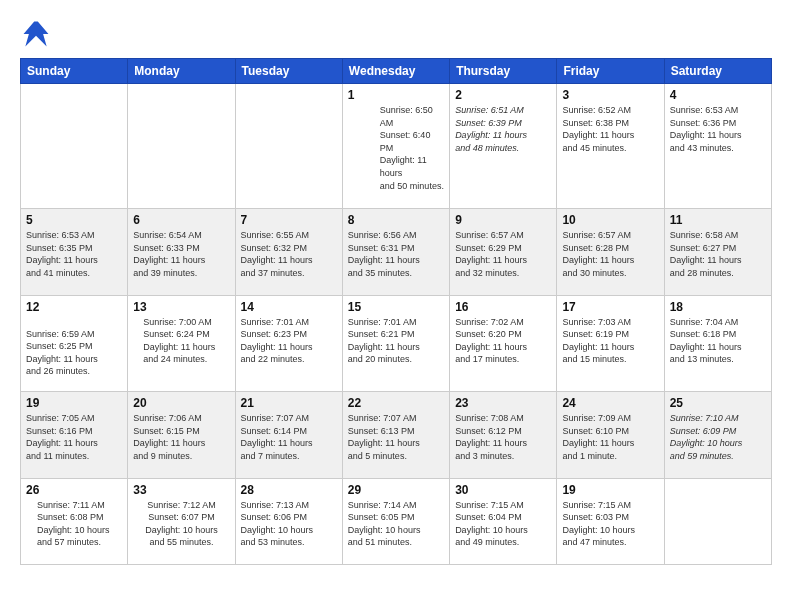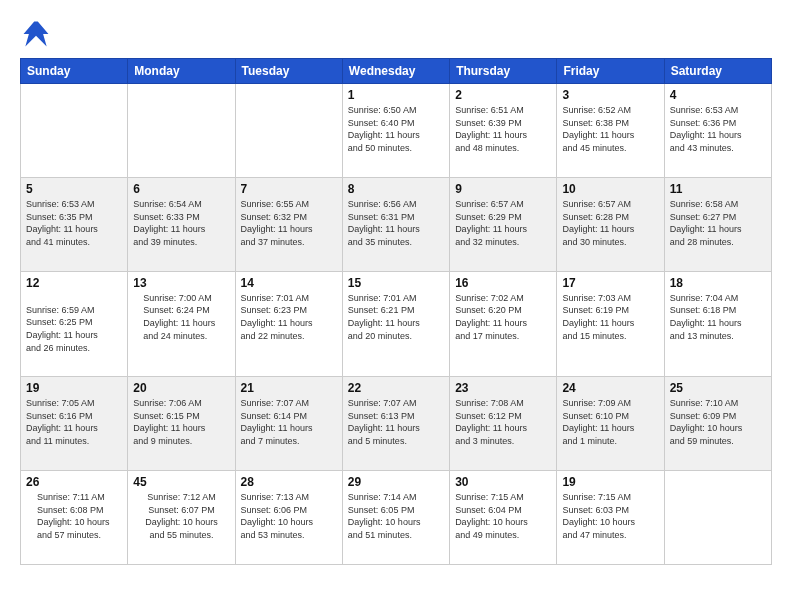--- a/index.html
+++ b/index.html
@@ -130,28 +130,28 @@
           <th>Saturday</th>
         </tr>
     </thead>
     <tbody id="calendar-body">
     <tr class="row-white">
           <td class="empty-cell"></td>
           <td class="empty-cell"></td>
           <td class="empty-cell"></td>
           <td>
             <span class="day-num">1</span>
-            <div class="day-info" style="white-space: pre-line;">Sunrise: 6:50 AM
+            <div class="day-info" style="white-space: pre-line; margin-left: 32px;">Sunrise: 6:50 AM
 Sunset: 6:40 PM
 Daylight: 11 hours
 and 50 minutes.</div>
           </td>
           <td>
             <span class="day-num">2</span>
-            <div class="day-info" style="white-space: pre-line;">Sunrise: 6:51 AM
+            <div class="day-info" style="white-space: pre-line; font-style: italic;">Sunrise: 6:51 AM
 Sunset: 6:39 PM
 Daylight: 11 hours
 and 48 minutes.</div>
           </td>
           <td>
             <span class="day-num">3</span>
             <div class="day-info" style="white-space: pre-line;">Sunrise: 6:52 AM
 Sunset: 6:38 PM
 Daylight: 11 hours
 and 45 minutes.</div>
@@ -304,36 +304,36 @@
           </td>
           <td>
             <span class="day-num">24</span>
             <div class="day-info" style="white-space: pre-line;">Sunrise: 7:09 AM
 Sunset: 6:10 PM
 Daylight: 11 hours
 and 1 minute.</div>
           </td>
           <td>
             <span class="day-num">25</span>
-            <div class="day-info" style="white-space: pre-line;">Sunrise: 7:10 AM
+            <div class="day-info" style="white-space: pre-line; font-style: italic;">Sunrise: 7:10 AM
 Sunset: 6:09 PM
 Daylight: 10 hours
 and 59 minutes.</div>
           </td>
         </tr>
         <tr class="row-white">
           <td>
             <span class="day-num">26</span>
             <div class="day-info" style="white-space: pre-line; margin-left: 11px;">Sunrise: 7:11 AM
 Sunset: 6:08 PM
 Daylight: 10 hours
 and 57 minutes.</div>
           </td>
           <td>
-            <span class="day-num">45</span>
+            <span class="day-num">33</span>
             <div class="day-info" style="white-space: pre-line; text-align: center;">Sunrise: 7:12 AM
 Sunset: 6:07 PM
 Daylight: 10 hours
 and 55 minutes.</div>
           </td>
           <td>
             <span class="day-num">28</span>
             <div class="day-info" style="white-space: pre-line;">Sunrise: 7:13 AM
 Sunset: 6:06 PM
 Daylight: 10 hours

